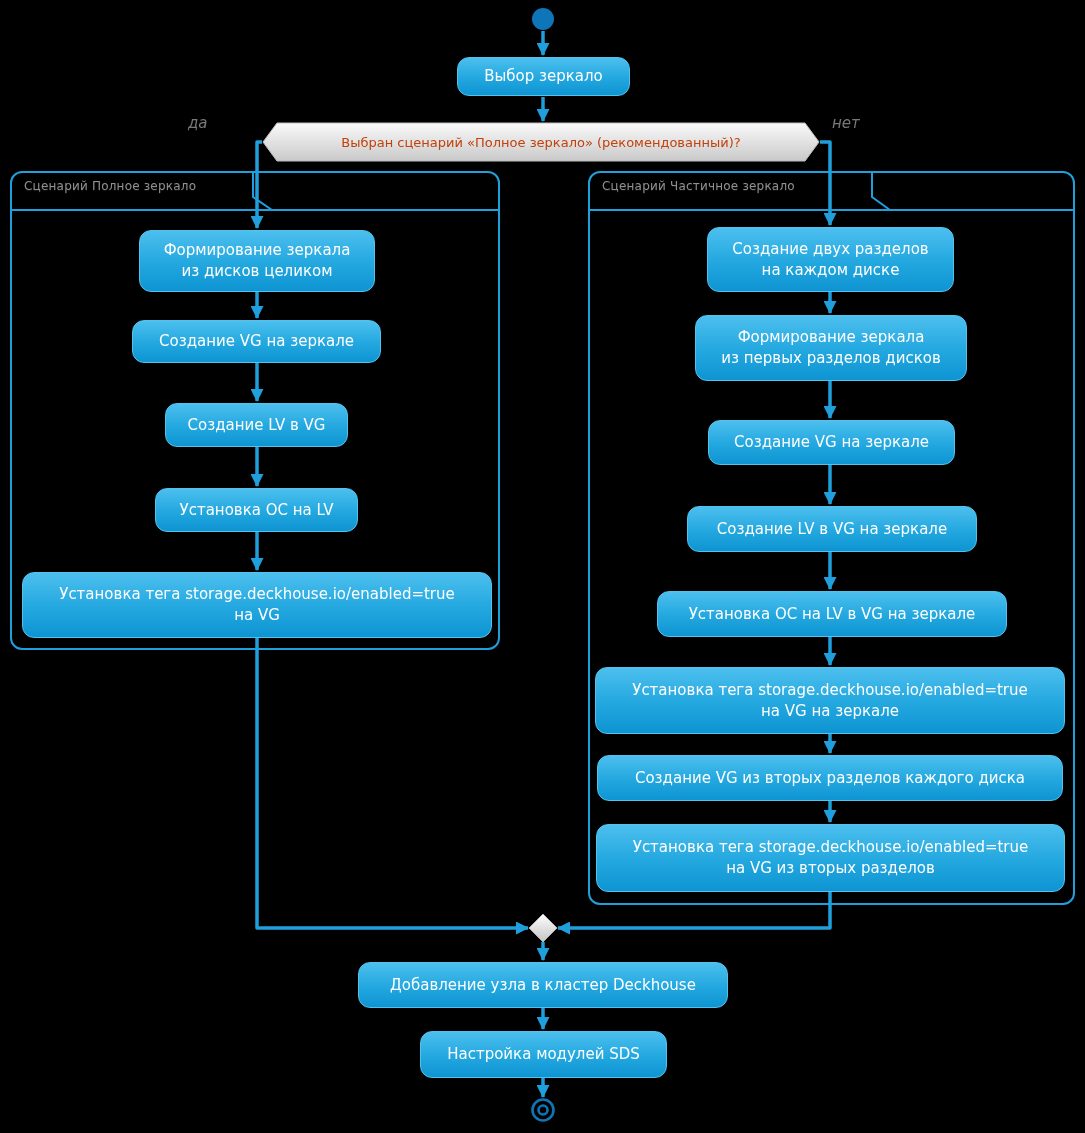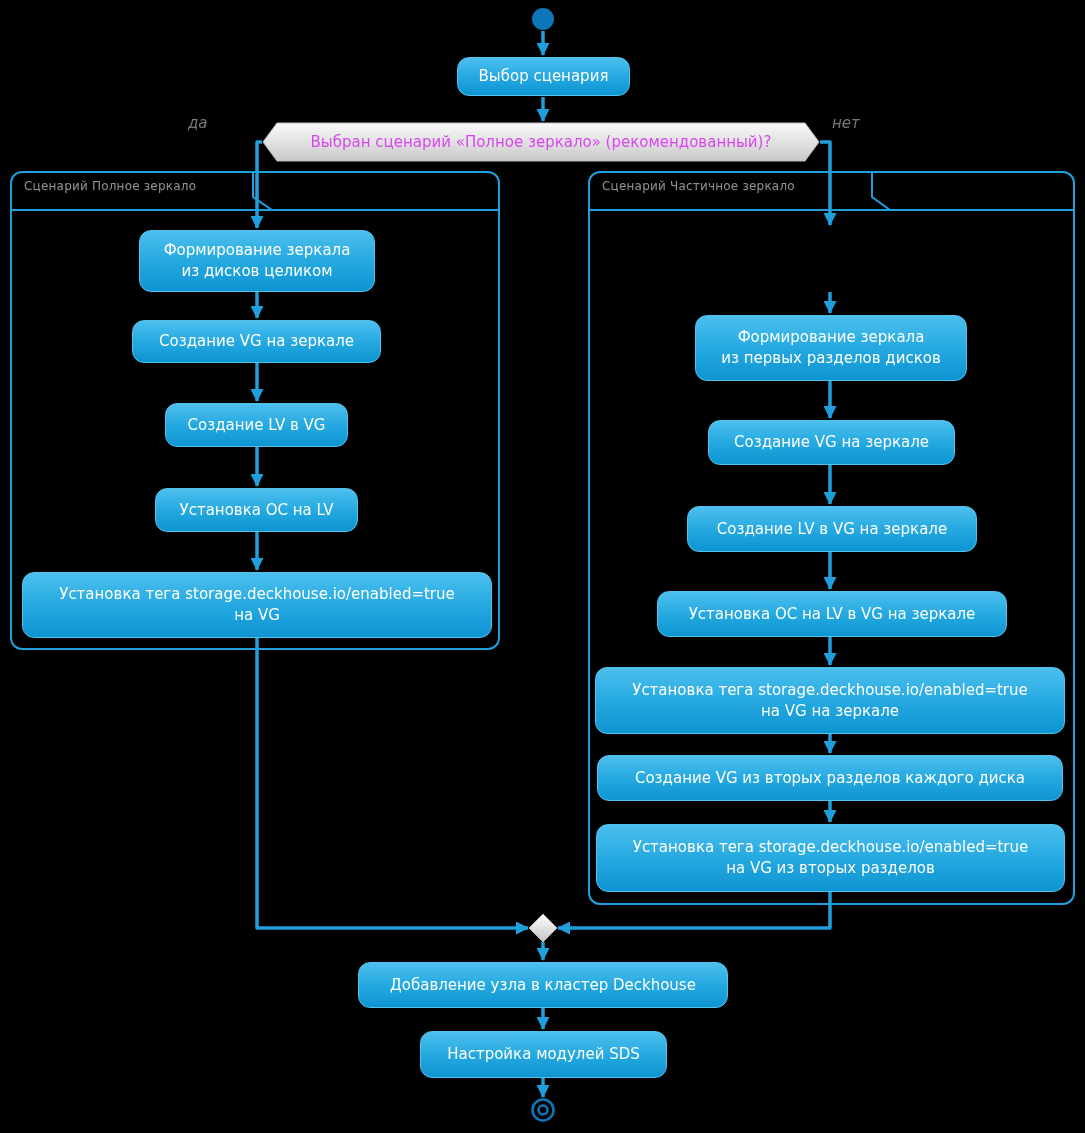--- a/index.html
+++ b/index.html
@@ -18,21 +18,21 @@
   }
   .activity{
     position:absolute;z-index:3;display:flex;align-items:center;justify-content:center;
     background:linear-gradient(180deg,#4cbfee 0%,#22a7df 55%,#0e94d2 100%);
     border:1px solid #55c2ec;border-radius:12px;color:#fff;
     font-size:15px;line-height:1.4;text-align:center;white-space:pre-line;
     box-sizing:border-box;padding:2px 8px;
   }
   .decision-text{
     position:absolute;z-index:3;display:flex;align-items:center;justify-content:center;
-    color:#d946ef;font-size:15px;text-align:center;
+    color:#c2410c;font-size:13px;text-align:center;
   }
   .branch-label{
     position:absolute;z-index:3;color:#787878;font-size:15px;font-style:italic;
   }
   .align-right{text-align:left;}
 </style>
 </head>
 <body>
 
 <div class="canvas">
@@ -97,30 +97,32 @@
     </g>
   </svg>
 
   <div class="partition-title" style="left:24px;top:179px;">Сценарий Полное зеркало</div>
   <div class="partition-title" style="left:602px;top:179px;">Сценарий Частичное зеркало</div>
 
   <div class="decision-text" style="left:277px;top:123px;width:528px;height:38px;">Выбран сценарий «Полное зеркало» (рекомендованный)?</div>
   <div class="branch-label align-right" style="left:188px;top:114px;width:70px;">да</div>
   <div class="branch-label" style="left:832px;top:114px;">нет</div>
 
-  <div class="activity" style="left:457px;top:57px;width:173px;height:39px;">Выбор сценария</div>
+  <div class="activity" style="left:457px;top:57px;width:173px;height:39px;">Выбор зеркало</div>
 
   <div class="activity" style="left:139px;top:230px;width:236px;height:62px;">Формирование зеркала
 из дисков целиком</div>
   <div class="activity" style="left:132px;top:320px;width:249px;height:43px;">Создание VG на зеркале</div>
   <div class="activity" style="left:165px;top:403px;width:183px;height:44px;">Создание LV в VG</div>
   <div class="activity" style="left:155px;top:488px;width:203px;height:44px;">Установка ОС на LV</div>
   <div class="activity" style="left:22px;top:572px;width:470px;height:66px;">Установка тега storage.deckhouse.io/enabled=true
 на VG</div>
 
+  <div class="activity" style="left:707px;top:227px;width:247px;height:65px;">Создание двух разделов
+на каждом диске</div>
   <div class="activity" style="left:695px;top:315px;width:272px;height:66px;">Формирование зеркала
 из первых разделов дисков</div>
   <div class="activity" style="left:708px;top:420px;width:247px;height:45px;">Создание VG на зеркале</div>
   <div class="activity" style="left:687px;top:506px;width:290px;height:46px;">Создание LV в VG на зеркале</div>
   <div class="activity" style="left:657px;top:591px;width:350px;height:46px;">Установка ОС на LV в VG на зеркале</div>
   <div class="activity" style="left:595px;top:667px;width:470px;height:67px;">Установка тега storage.deckhouse.io/enabled=true
 на VG на зеркале</div>
   <div class="activity" style="left:597px;top:755px;width:466px;height:46px;">Создание VG из вторых разделов каждого диска</div>
   <div class="activity" style="left:596px;top:824px;width:469px;height:68px;">Установка тега storage.deckhouse.io/enabled=true
 на VG из вторых разделов</div>

